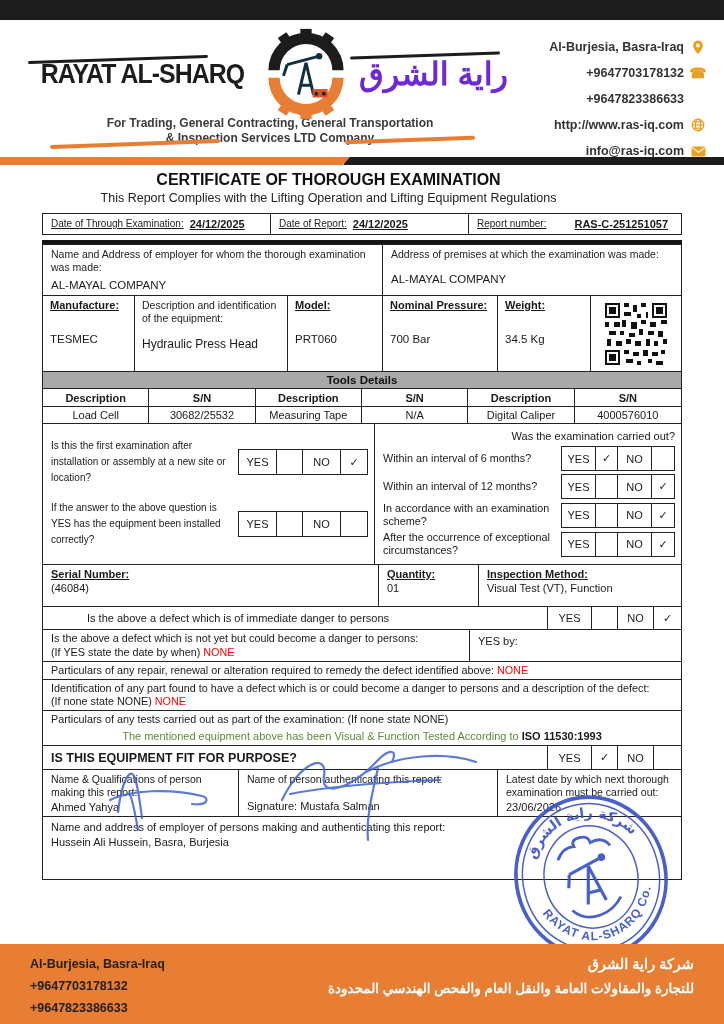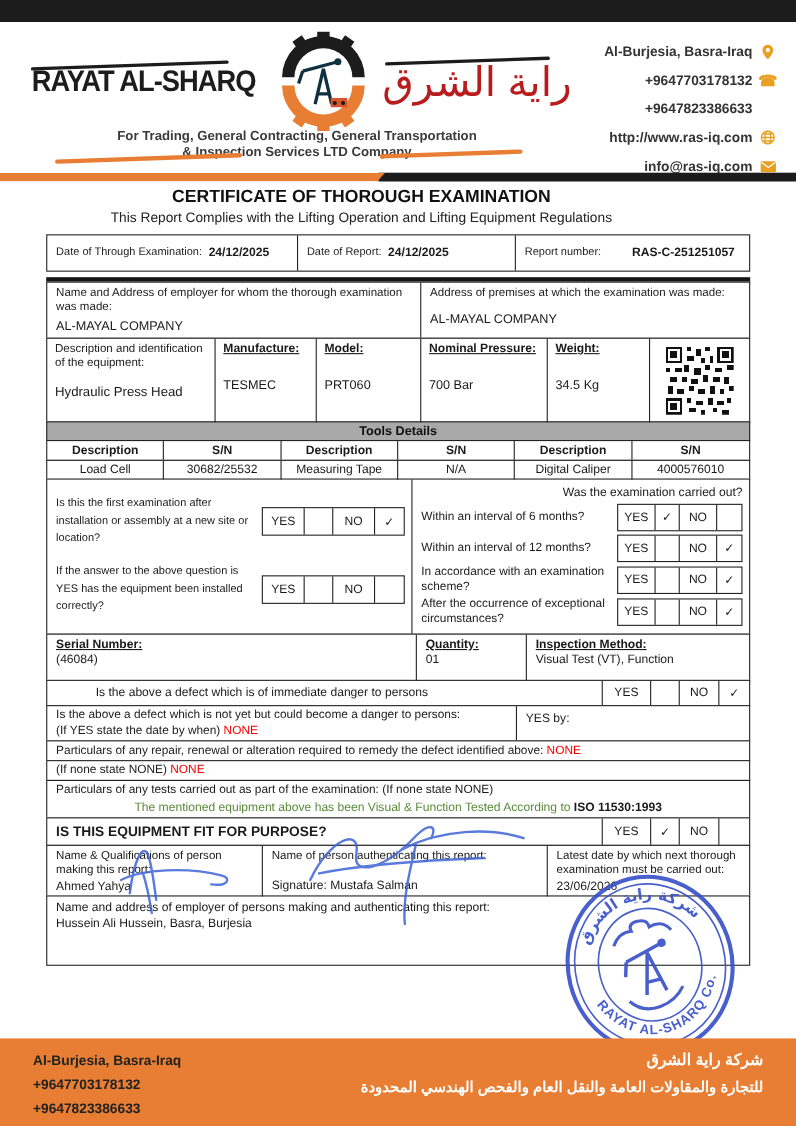--- a/index.html
+++ b/index.html
@@ -11,21 +11,21 @@
 
   
   .header { position:absolute; top:20px; left:0; width:724px; height:137px; background:#fff; }
   .logo-wrap { position:absolute; top:8px; left:10px; width:520px; height:128px; }
   .logo-row { position:relative; display:flex; align-items:center; justify-content:center; height:92px; }
   .logo-line-black { position:absolute; top:30px; left:18px; width:180px; height:2.5px; background:#1c1c1c; border-radius:2px; transform:rotate(-2deg); }
   .logo-line-black2 { position:absolute; top:26px; right:30px; width:150px; height:2.5px; background:#1c1c1c; border-radius:2px; transform:rotate(-2deg); }
   .logo-line-orange { position:absolute; bottom:10px; left:40px; width:170px; height:4px; background:#E87E33; border-radius:3px; transform:rotate(-2deg); }
   .logo-line-orange2 { position:absolute; bottom:14px; right:55px; width:130px; height:4px; background:#E87E33; border-radius:3px; transform:rotate(-2deg); }
   .company-en { font-size:27px; font-weight:bold; letter-spacing:-1px; color:#1c1c1c; transform:scaleX(.92); }
-  .company-ar { font-size:37px; font-weight:normal; color:#b91c1c; }
+  .company-ar { font-size:32px; font-weight:bold; color:#6d28d9; }
   .emblem { width:94px; height:94px; margin:0 6px; flex:0 0 auto; }
   .tagline { text-align:center; font-size:12px; font-weight:bold; color:#3a3a3a; line-height:15px; margin-top:-4px; }
 
   .contacts { position:absolute; top:14px; right:18px; width:200px; }
   .contact-row { display:flex; align-items:center; justify-content:flex-end; height:26px; font-size:12.5px; font-weight:600; color:#333; }
   .contact-icon { width:16px; height:15px; margin-left:6px; display:flex; align-items:center; justify-content:center; color:#E8A020; font-size:14px; }
   .contact-icon svg { display:block; }
   .contact-icon.empty { visibility:hidden; }
 
   
@@ -38,21 +38,21 @@
   .cert-title { font-size:16px; font-weight:bold; color:#111; }
   .cert-sub { font-size:12.5px; color:#222; margin-top:2px; }
 
   
   .content { position:absolute; top:214px; left:42px; width:640px; }
   .tbl { display:flex; border:1.4px solid #222; background:#fff; }
   .tbl + .tbl, .stack > .tbl { margin-top:-1.4px; }
   .cell { border-right:1.2px solid #222; }
   .cell:last-child { border-right:none; }
 
-  .dates-row { height:34px; }
+  .dates-row { height:22px;text-decoration:underline; }
   .dates-row .cell { display:flex; align-items:center; padding:0 8px; }
   .lbl10 { font-size:10px; color:#222; white-space:nowrap; }
   .val-b { font-size:11px; font-weight:bold; margin-left:6px; white-space:nowrap; }
   .dc1 { width:228px; } .dc2 { width:198px; } .dc3 { flex:1;gap:22px; }
 
   .black-divider { height:6px; background:#151515; margin-top:5px; }
 
   .employer-row { min-height:48px; margin-top:-1.4px; }
   .employer-row .cell { padding:3px 8px 4px; }
   .ec1 { width:340px; } .ec2 { flex:1; }
@@ -254,27 +254,27 @@
         <div class="lab">Name and Address of employer for whom the thorough examination was made:</div>
         <div class="valn">AL-MAYAL COMPANY</div>
       </div>
       <div class="cell ec2">
         <div class="lab">Address of premises at which the examination was made:</div>
         <div class="valn" style="margin-top:12px;">AL-MAYAL COMPANY</div>
       </div>
     </div>
 
     <div class="tbl equip-row">
+      <div class="cell qc2">
+        <div class="lab-bu">Manufacture:</div>
+        <div class="equip-val">TESMEC</div>
+      </div>
       <div class="cell qc1">
         <div class="lab">Description and identification of the equipment:</div>
         <div class="equip-val desc">Hydraulic Press Head</div>
-      </div>
-      <div class="cell qc2">
-        <div class="lab-bu">Manufacture:</div>
-        <div class="equip-val">TESMEC</div>
       </div>
       <div class="cell qc3">
         <div class="lab-bu">Model:</div>
         <div class="equip-val">PRT060</div>
       </div>
       <div class="cell qc4">
         <div class="lab-bu">Nominal Pressure:</div>
         <div class="equip-val">700 Bar</div>
       </div>
       <div class="cell qc5">
@@ -447,20 +447,21 @@
       </div>
       <div class="pot-right">YES by:</div>
     </div>
 
     <div class="tbl" style="display:block;">
       <div class="line-row"><span>Particulars of any repair, renewal or alteration required to remedy the defect identified above: </span><span class="red">NONE</span></div>
     </div>
 
     <div class="tbl" style="display:block;">
       <div class="line-row">
+        <div>Identification of any part found to have a defect which is or could become a danger to persons and a description of the defect:</div>
         <div><span>(If none state NONE) </span><span class="red">NONE</span></div>
       </div>
     </div>
 
     <div class="tbl" style="display:block;">
       <div class="line-row">Particulars of any tests carried out as part of the examination: (If none state NONE)</div>
       <div class="tests-note"><span>The mentioned equipment above has been Visual &amp; Function Tested According to </span><b>ISO 11530:1993</b></div>
     </div>
 
     <div class="tbl answer-row fit-row">

